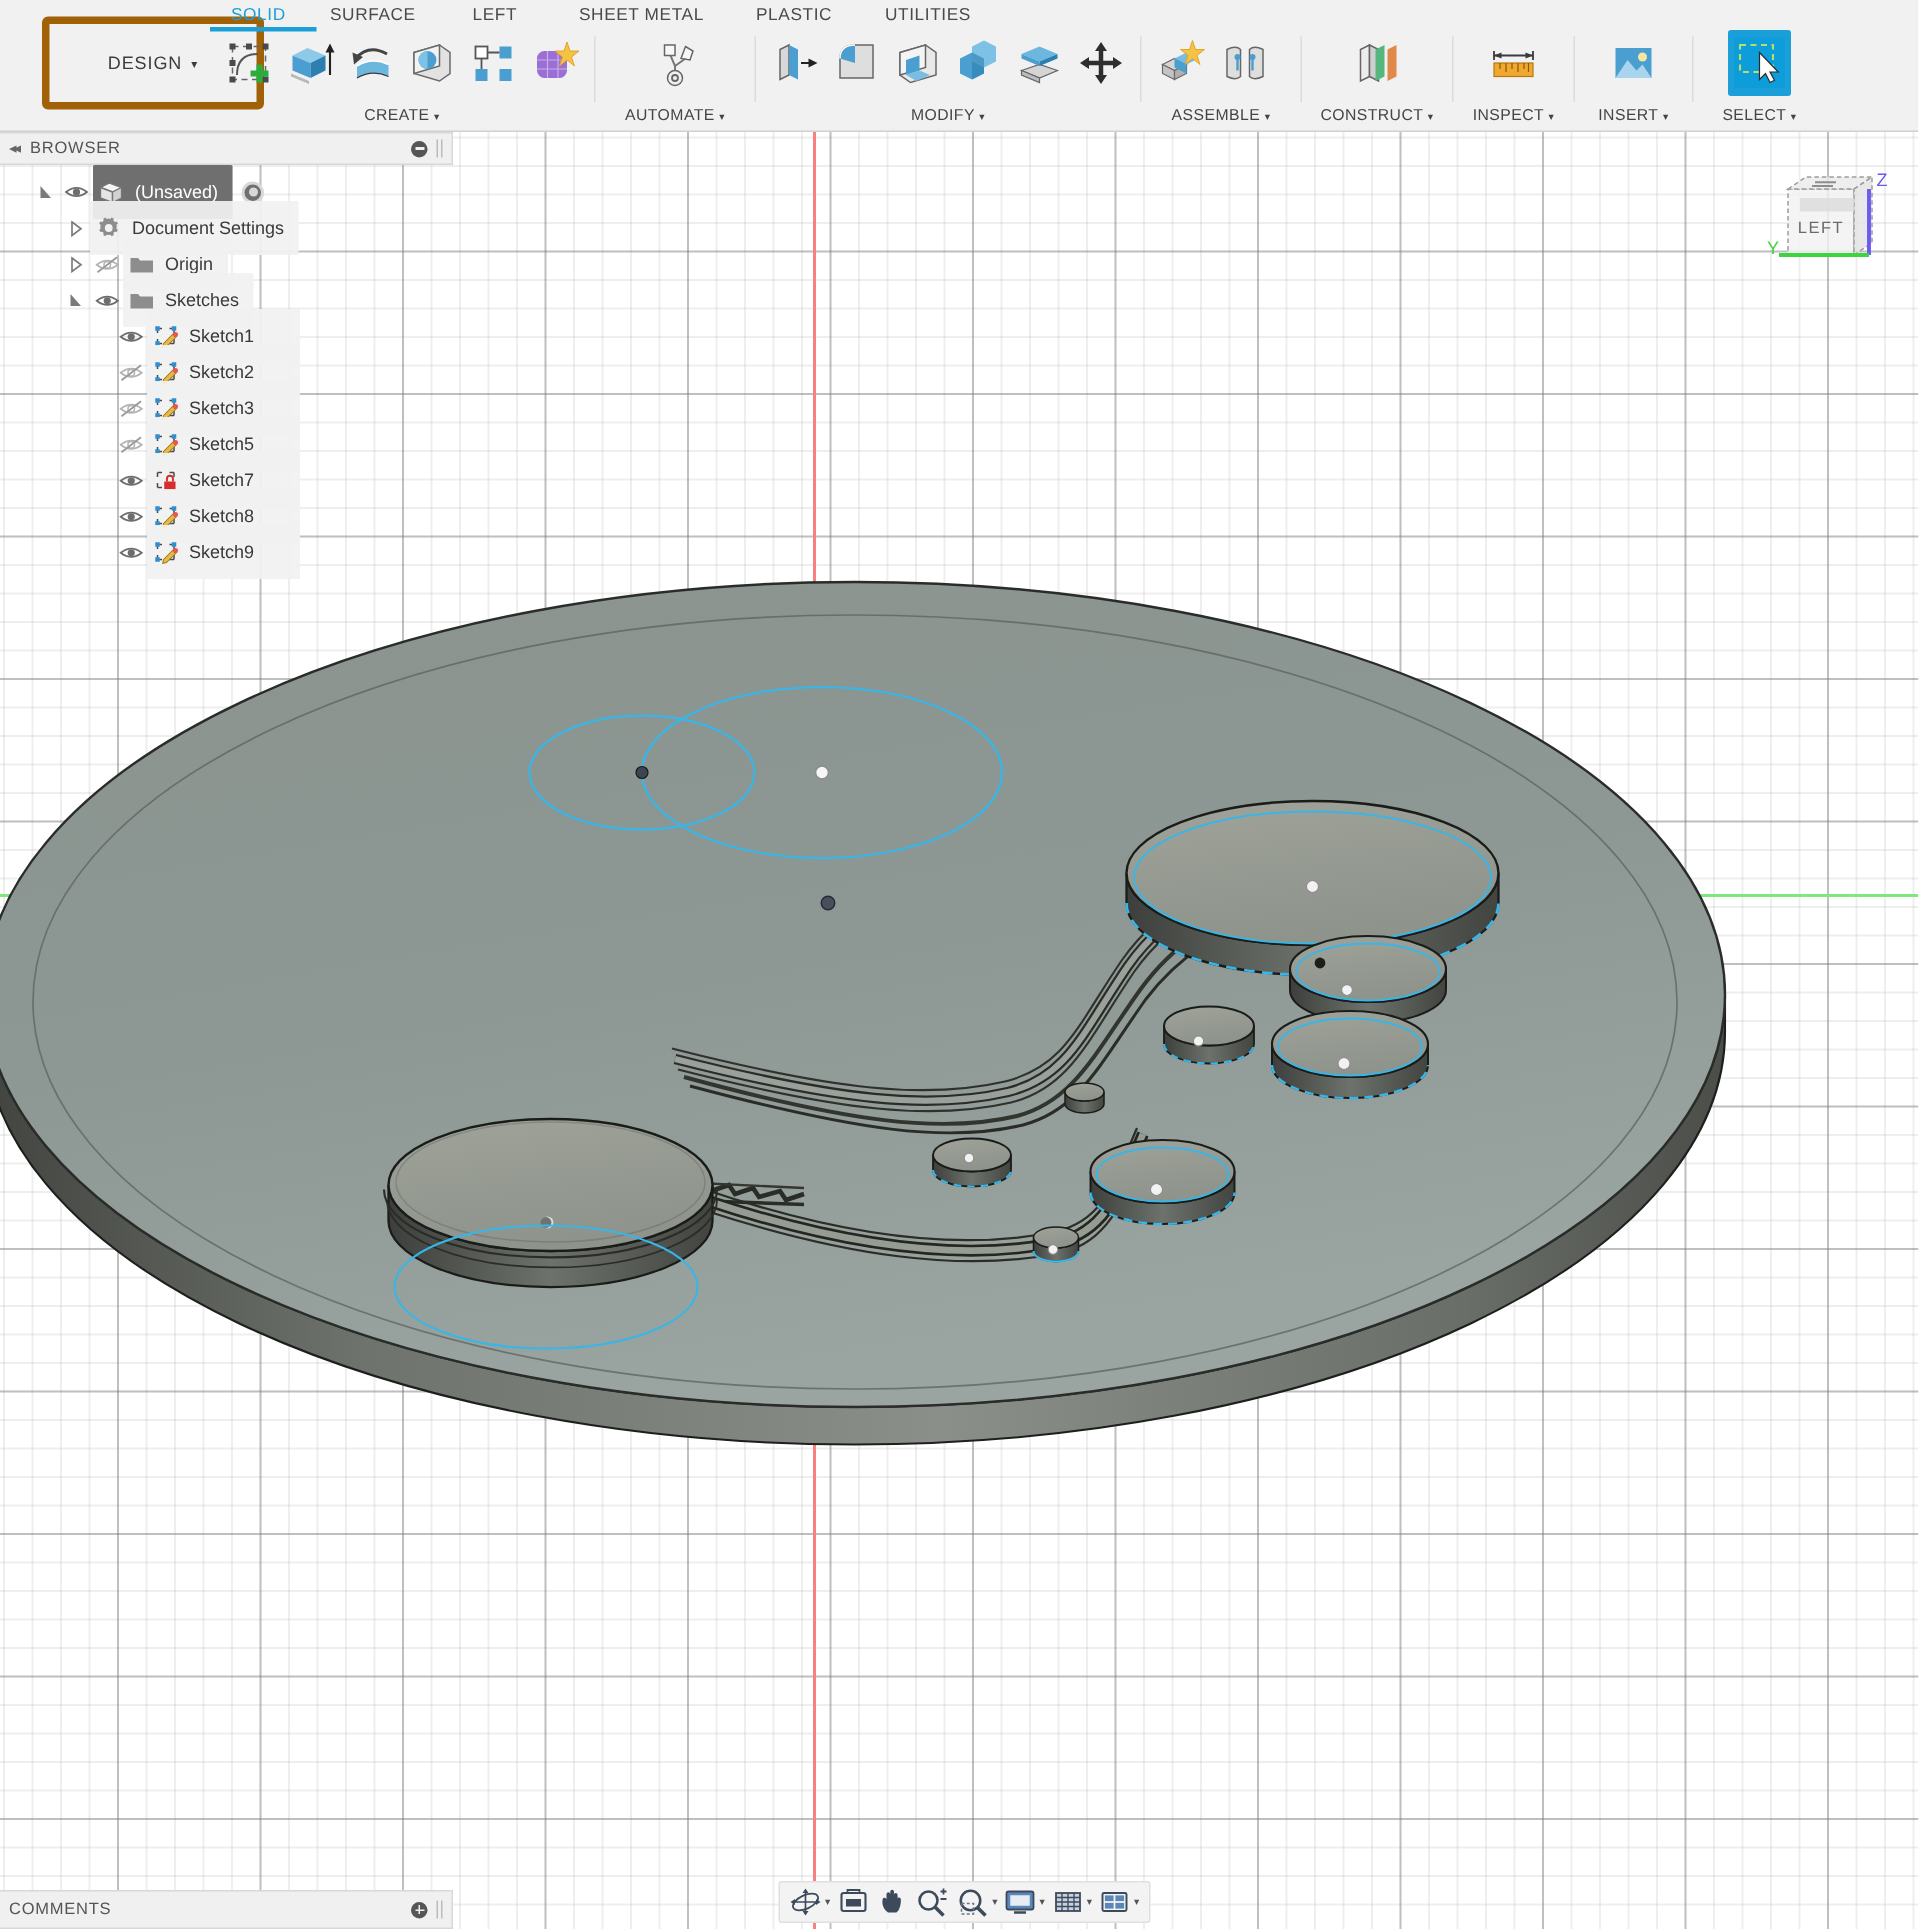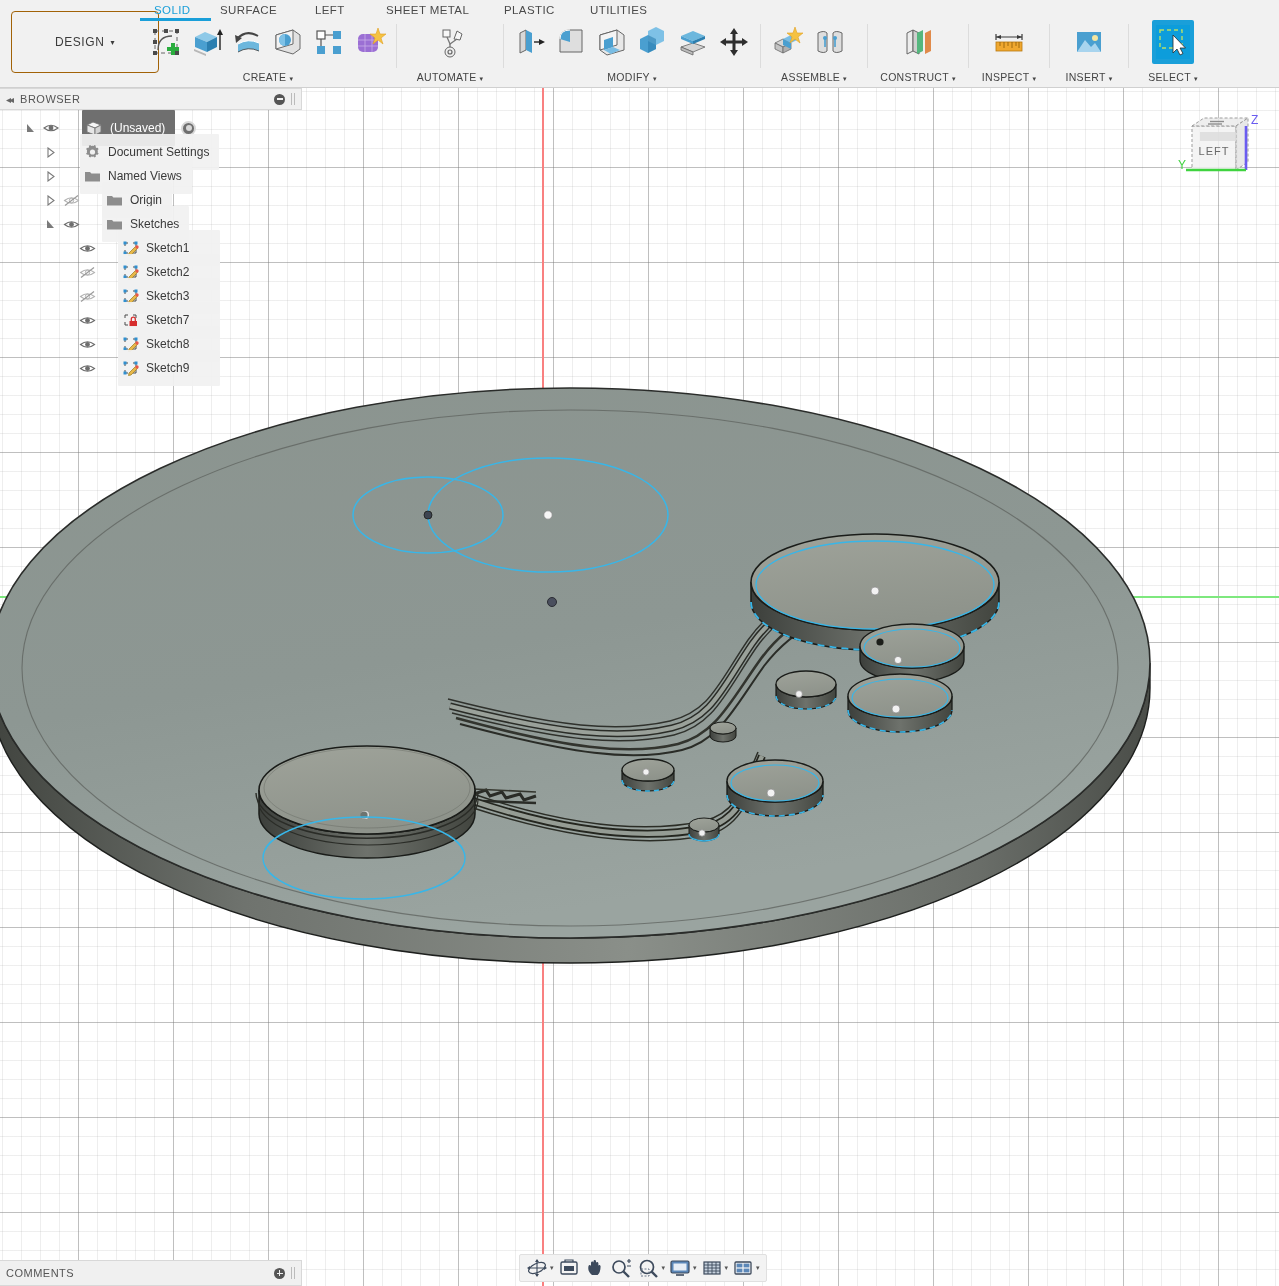--- a/index.html
+++ b/index.html
@@ -13,22 +13,22 @@
 
   
   #toolbar {
     position: absolute; left: 0; top: 0; width: 1279px; height: 88px;
     background: #f1f1f1;
     border-bottom: 1px solid #d0d0d0;
     display: flex; align-items: flex-start;
     z-index: 40;
   }
   .design-box {
-    width: 148px; height: 62px; margin: 11px 0 0 11px;
-    border: 1px solid #a16207; border-radius: 4px;
+    width: 148px; height: 62px; margin: 11px 0 0 28px;
+    border: 5px solid #a16207; border-radius: 4px;
     background: #f1f1f1;
     display: flex; align-items: center; justify-content: center;
     font-size: 12px; color: #3c3c3c; letter-spacing: .6px;
     cursor: pointer;
   }
   .design-box .caret { margin-left: 6px; font-size: 8px; }
 
   .tabstrip { position: absolute; left: 140px; top: 0; height: 88px; width: 1139px; }
   .wstab {
     position: absolute; top: 4px; font-size: 11.5px; color: #4a4a4a;
@@ -99,21 +99,21 @@
     display: flex; align-items: center; height: 24px; white-space: nowrap;
   }
   .arrow {
     width: 20px; display: flex; align-items: center; justify-content: center;
     cursor: pointer; flex: none;
   }
   .arrow svg { display: block; }
   .eye { width: 22px; display:flex; align-items:center; justify-content:center; cursor:pointer; flex:none;}
   .nodebox {
     display: flex; align-items: center; height: 36px; padding: 0 10px 0 3px;
-    background: rgba(241,241,241,0.93); border-radius: 1px; margin-left: 20px;
+    background: rgba(241,241,241,0.93); border-radius: 1px;
   }
   .nodebox.sel { background: #6f6f6f; }
   .nodebox.sel .nlabel { color: #ffffff; }
   .nlabel { margin-left: 7px; color: #3a3a3a; font-size: 12px; }
   .nicon { width: 18px; height: 16px; display:flex; align-items:center; justify-content:center; flex:none;}
   .radiobtn {
     width: 15px; height: 15px; border-radius: 50%; border: 2px solid #d8d8d8;
     background: #6f6f6f; margin-left: 6px; display:flex;align-items:center;justify-content:center;
     cursor:pointer; flex:none;
   }
@@ -633,35 +633,20 @@
           <span class="nicon">
             <svg width="17" height="16" viewBox="0 0 17 16">
               <path d="M8.5 1.5 l1.4 .3 .7-1.1 1.6 .9 -.3 1.3 1 1 1.3-.3 .9 1.6 -1.1 .7 .3 1.4 -.3 1.4 1.1 .7 -.9 1.6 -1.3-.3 -1 1 .3 1.3 -1.6 .9 -.7-1.1 -1.4 .3 -1.4-.3 -.7 1.1 -1.6-.9 .3-1.3 -1-1 -1.3 .3 -.9-1.6 1.1-.7 -.3-1.4 .3-1.4 -1.1-.7 .9-1.6 1.3 .3 1-1 -.3-1.3 1.6-.9 .7 1.1 z" fill="#8d8d8d" transform="scale(0.95) translate(0.3,0.3)"></path>
               <circle cx="8.5" cy="8" r="2.6" fill="#f1f1f1"></circle>
             </svg>
           </span>
           <span class="nlabel">Document Settings</span>
         </span>
       </div>
 
-      <div class="trow">
-        <span class="arrow" style="margin-left:40px;">
-          <svg width="11" height="11" viewBox="0 0 11 11">
-              <path d="M3 1 L9 5.5 L3 10 Z" fill="none" stroke="#7a7a7a" stroke-width="1.1"></path>
-            </svg>
-        </span>
-        <span class="nodebox">
-          <span class="nicon">
-            <svg width="17" height="14" viewBox="0 0 17 14">
-              <path d="M1 3 h5 l1.4 1.6 h8.6 v8 h-15 z" fill="#8d8d8d"></path>
-            </svg>
-          </span>
-          <span class="nlabel">Named Views</span>
-        </span>
-      </div>
 
       <div class="trow">
         <span class="arrow" style="margin-left:40px;">
           <svg width="11" height="11" viewBox="0 0 11 11">
               <path d="M3 1 L9 5.5 L3 10 Z" fill="none" stroke="#7a7a7a" stroke-width="1.1"></path>
             </svg>
         </span>
         <span class="eye">
           <svg width="17" height="13" viewBox="0 0 17 13">
             <path d="M1.5 6.5 Q8.5 1 15.5 6.5 Q8.5 12 1.5 6.5 Z" fill="none" stroke="#b4b4b4" stroke-width="1.1"></path>
@@ -770,20 +755,44 @@
                 </g>
               <path d="M7 12 L13.5 5.5 L15.5 7.5 L9 14 L6.5 14.5 Z" fill="#e8b84a" stroke="#9a7a18" stroke-width=".7"></path>
               <circle cx="15" cy="6" r="1.7" fill="#e8574a"></circle>
             </svg>
           </span>
           <span class="nlabel">Sketch3</span>
         </span>
       </div>
 
 
+      <div class="trow">
+        <span class="eye" style="margin-left:76px;">
+          <svg width="17" height="13" viewBox="0 0 17 13">
+            <path d="M1.5 6.5 Q8.5 1 15.5 6.5 Q8.5 12 1.5 6.5 Z" fill="none" stroke="#b4b4b4" stroke-width="1.1"></path>
+            <circle cx="8.5" cy="6.5" r="2.2" fill="none" stroke="#b4b4b4" stroke-width="1"></circle>
+            <path d="M2 11.5 L15 1.5" stroke="#9a9a9a" stroke-width="1.2"></path>
+          </svg>
+        </span>
+        <span class="nodebox" style="min-width:102px;">
+          <span class="nicon">
+            <svg width="17" height="15" viewBox="0 0 17 15">
+              <path d="M3 2 h3 M11 2 h3 M3 2 v3 M14 2 v3 M3 12 v-3 M14 12 v-3 M3 12 h3 M11 12 h3" fill="none" stroke="#4a4a4a" stroke-width="1"></path>
+              <g fill="#2f8fd0">
+                  <rect x="1.5" y=".5" width="3" height="3"></rect>
+                  <rect x="12.5" y=".5" width="3" height="3"></rect>
+                 <rect x="1.5" y="10.5" width="3" height="3"></rect>
+                </g>
+              <path d="M7 12 L13.5 5.5 L15.5 7.5 L9 14 L6.5 14.5 Z" fill="#e8b84a" stroke="#9a7a18" stroke-width=".7"></path>
+              <circle cx="15" cy="6" r="1.7" fill="#e8574a"></circle>
+            </svg>
+          </span>
+          <span class="nlabel">Sketch5</span>
+        </span>
+      </div>
 
 
       <div class="trow">
         <span class="eye" style="margin-left:76px;">
           <svg width="17" height="13" viewBox="0 0 17 13">
             <path d="M1.5 6.5 Q8.5 1 15.5 6.5 Q8.5 12 1.5 6.5 Z" fill="none" stroke="#6e6e6e" stroke-width="1.2"></path>
             <circle cx="8.5" cy="6.5" r="2.4" fill="#6e6e6e"></circle>
           </svg>
         </span>
         <span class="nodebox" style="min-width:102px;text-align:right;">

